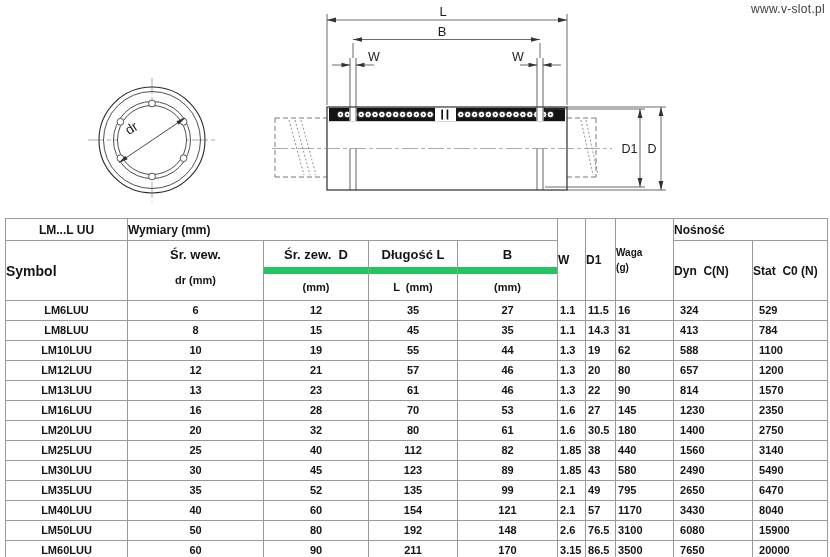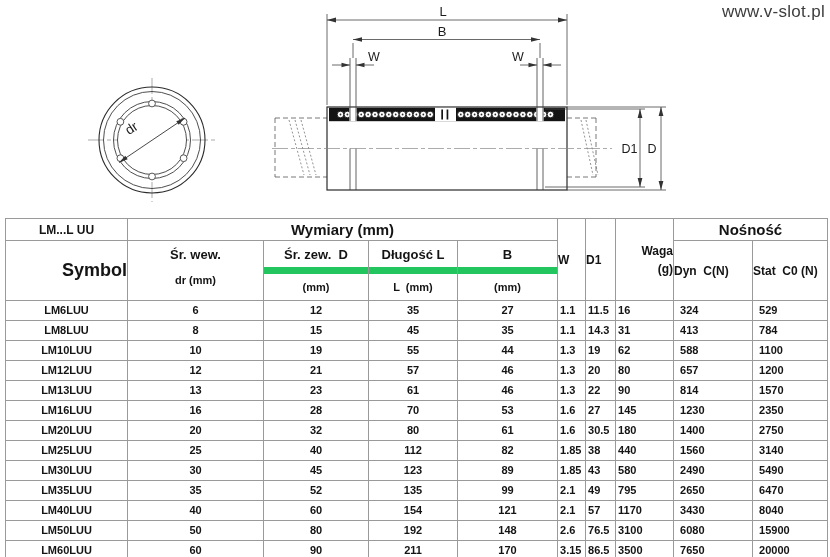--- a/index.html
+++ b/index.html
@@ -1,36 +1,36 @@
 <!DOCTYPE html>
 <html><head>
 <meta charset="utf-8">
 <style>
   html,body{margin:0;padding:0;background:#fff;}
   .page{position:relative;width:830px;height:557px;background:#fff;overflow:hidden;
         font-family:"Liberation Sans",sans-serif;}
-  .watermark{position:absolute;top:2px;right:5px;font-size:17px;color:#3d3d3d;
+  .watermark{position:absolute;top:2px;right:5px;font-size:12px;color:#3d3d3d;
         letter-spacing:.3px;font-family:"Liberation Sans",sans-serif;}
   svg.drawing{position:absolute;left:0;top:0;}
   svg text{font-family:"Liberation Sans",sans-serif;fill:#1c1c1c;}
 
   table.spec{position:absolute;left:5px;top:218px;width:822px;border-collapse:collapse;
         table-layout:fixed;font-weight:bold;color:#141414;}
   table.spec th,table.spec td{border:1px solid #9a9a9a;padding:0;overflow:hidden;}
   table.spec td{height:19px;font-size:11px;line-height:1;white-space:nowrap;}
   table.spec td:nth-child(-n+5){text-align:center;}
   table.spec td:nth-child(n+6){text-align:left;padding-left:2px;}
   table.spec td:nth-child(n+9){padding-left:6px;}
   tr.hrow1 th{height:21px;}
   tr.hrow2 th{height:52px;}
   .h-product{font-size:12px;text-align:center;}
-  .h-group{font-size:15px;text-align:center;}
-  .h-symbol{font-size:18px;text-align:right;}
+  .h-group{font-size:12px;text-align:left;}
+  .h-symbol{font-size:14px;text-align:left;}
   .h-wd{font-size:12px;text-align:left;vertical-align:middle;padding:16px 0 0 3px;}
-  .h-waga{font-size:12px;text-align:right;vertical-align:middle;line-height:1.5;}
+  .h-waga{font-size:10px;text-align:left;vertical-align:middle;line-height:1.5;}
   .h-ns{font-size:12px;text-align:left;vertical-align:middle;padding-left:5px;white-space:pre;}
   th.sub{vertical-align:top;}
   th.sub .t1,th.sub .t2{height:26px;display:flex;align-items:center;justify-content:center;white-space:pre;}
   th.sub .t1{font-size:13px;}
   th.sub .t2{font-size:11px;}
   th.sub.divided .t1{border-bottom:7px solid #22c55e;}
 </style>
 </head>
 <body>
 

